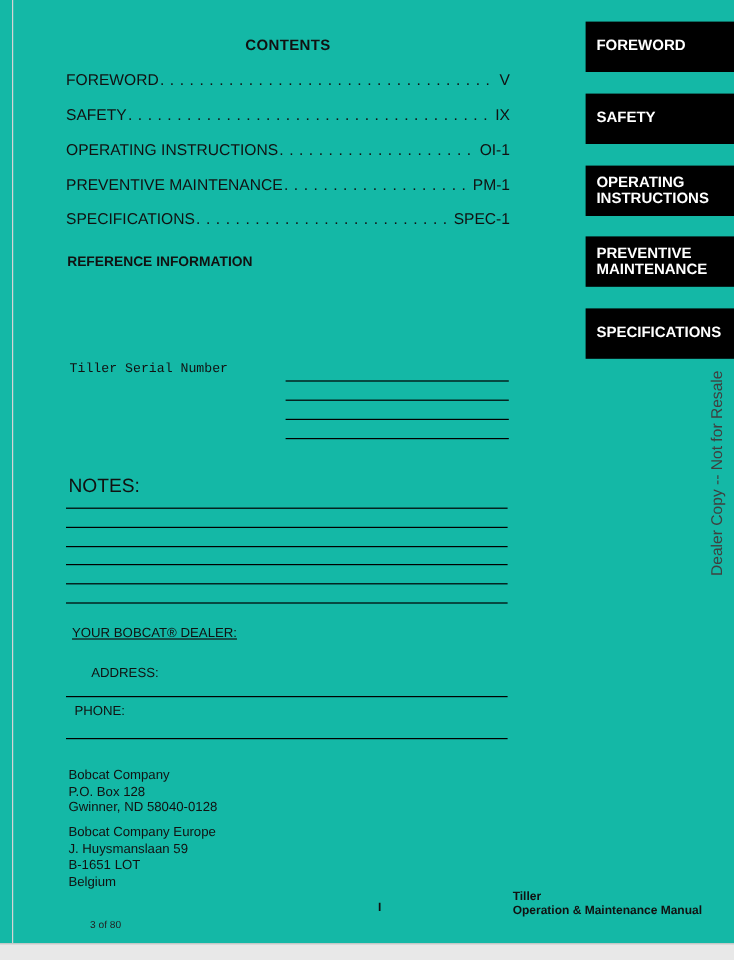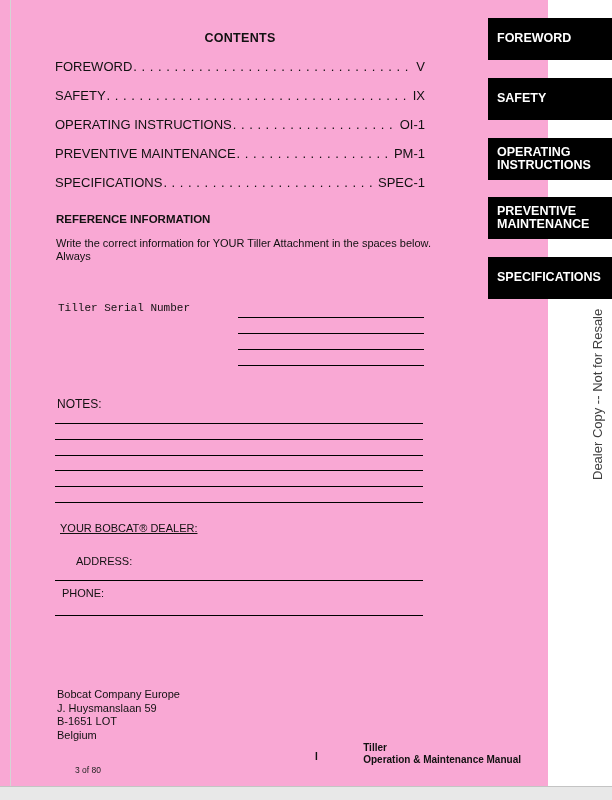--- a/index.html
+++ b/index.html
@@ -3,21 +3,21 @@
 <meta charset="utf-8">
 <style>
   * { margin: 0; padding: 0; box-sizing: border-box; }
   html, body {
     width: 612px; height: 800px;
     background: #ffffff;
     font-family: "Liberation Sans", "DejaVu Sans", sans-serif;
     color: #111;
     overflow: hidden;
   }
-  #page { position: relative; width: 548px; height: 800px; background: #f9a8d4; }
+  #page { position: relative; width: 612px; height: 800px; background: #14b8a6; }
 
   
   .left-edge-line { position: absolute; left: 10px; top: 0; width: 1px; height: 786px; background: #d4d4d4; }
   .bottom-strip { position: absolute; left: 0; top: 786px; width: 612px; height: 14px; background: #e8e8e8; border-top: 1px solid #c4c4c4; }
 
   
   .contents-title {
     position: absolute; left: 55px; top: 31px; width: 370px;
     text-align: center; font-weight: bold; font-size: 12.5px; letter-spacing: .3px;
   }
@@ -31,21 +31,21 @@
   .ref-heading { position: absolute; left: 56px; top: 213px; font-weight: bold; font-size: 11.5px; text-align: right; }
   .ref-body { position: absolute; left: 56px; top: 237px; width: 378px; font-size: 11px; line-height: 12.5px; }
 
   .serial-label { position: absolute; left: 58px; top: 302px; font-size: 11px; font-family: Liberation Mono, monospace; }
   .wline { position: absolute; height: 0; border-top: 1.4px solid #000; }
   .s1 { left: 238px; top: 317px; width: 186px; }
   .s2 { left: 238px; top: 333px; width: 186px; }
   .s3 { left: 238px; top: 349px; width: 186px; }
   .s4 { left: 238px; top: 365px; width: 186px; }
 
-  .notes-label { position: absolute; left: 57px; top: 397px; font-size: 12px; }
+  .notes-label { position: absolute; left: 57px; top: 397px; font-size: 16px; }
   .n1 { left: 55px; top: 423px; width: 368px; }
   .n2 { left: 55px; top: 439px; width: 368px; }
   .n3 { left: 55px; top: 455px; width: 368px; }
   .n4 { left: 55px; top: 470px; width: 368px; }
   .n5 { left: 55px; top: 486px; width: 368px; }
   .n6 { left: 55px; top: 502px; width: 368px; }
 
   .dealer-label  { position: absolute; left: 60px; top: 522px; font-size: 11px; text-decoration: underline; }
   .address-label { position: absolute; left: 76px; top: 555px; font-size: 11px; }
   .a1 { left: 55px; top: 580px; width: 368px; }
@@ -117,21 +117,20 @@
     </div>
     <div class="toc-row">
       <span class="toc-label">SPECIFICATIONS</span>
       <span class="leader">. . . . . . . . . . . . . . . . . . . . . . . . . . . . . . . . . . . . . . . . . . . . . . . . . . . . . . . . . . . . . . . . . . . . . . . . . . . . . . . . . . . . . . . . . . </span>
       <span class="toc-page">SPEC-1</span>
     </div>
   </div>
 
   <div class="ref-heading">REFERENCE INFORMATION</div>
   <div class="ref-body">
-    <div>Write the correct information for YOUR Tiller Attachment in the spaces below. Always</div>
   </div>
 
   <div class="serial-label">Tiller Serial Number</div>
   <div class="wline s1"></div>
   <div class="wline s2"></div>
   <div class="wline s3"></div>
   <div class="wline s4"></div>
 
   <div class="notes-label">NOTES:</div>
   <div class="wline n1"></div>
@@ -140,20 +139,25 @@
   <div class="wline n4"></div>
   <div class="wline n5"></div>
   <div class="wline n6"></div>
 
   <div class="dealer-label">YOUR BOBCAT® DEALER:</div>
   <div class="address-label">ADDRESS:</div>
   <div class="wline a1"></div>
   <div class="phone-label">PHONE:</div>
   <div class="wline a2"></div>
 
+  <div class="addr-block-1">
+    <div>Bobcat Company</div>
+    <div>P.O. Box 128</div>
+    <div>Gwinner, ND 58040-0128</div>
+  </div>
   <div class="addr-block-2">
     <div>Bobcat Company Europe</div>
     <div>J. Huysmanslaan 59</div>
     <div>B-1651 LOT</div>
     <div>Belgium</div>
   </div>
 
   <div class="tab tab-1">FOREWORD</div>
   <div class="tab tab-2">SAFETY</div>
   <div class="tab tab-3">OPERATING INSTRUCTIONS</div>

